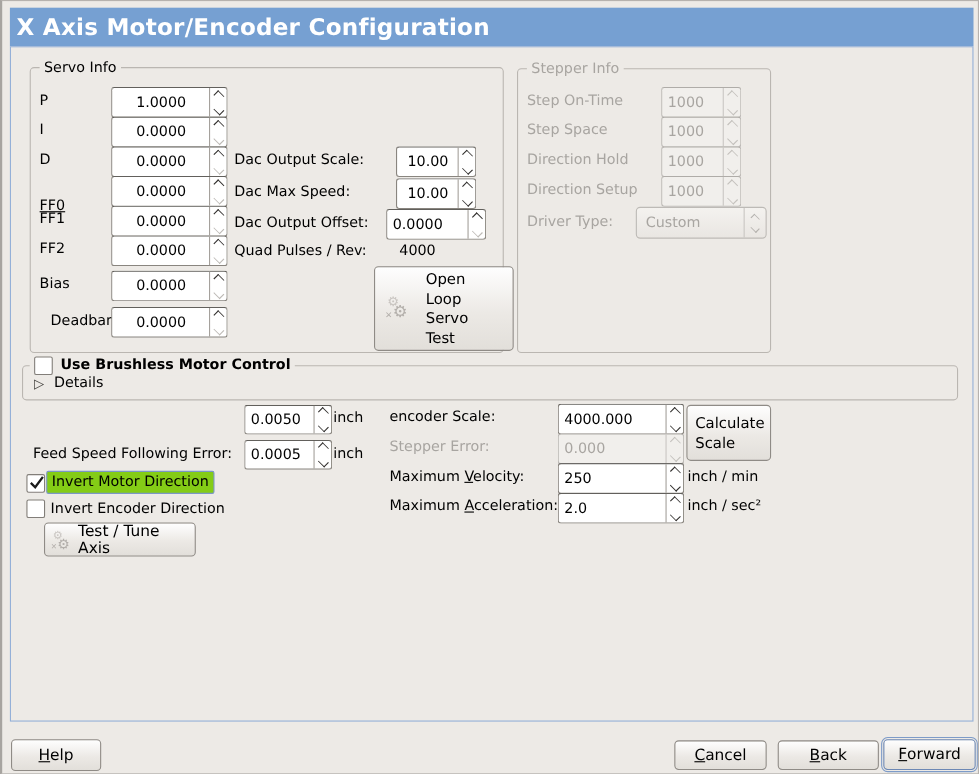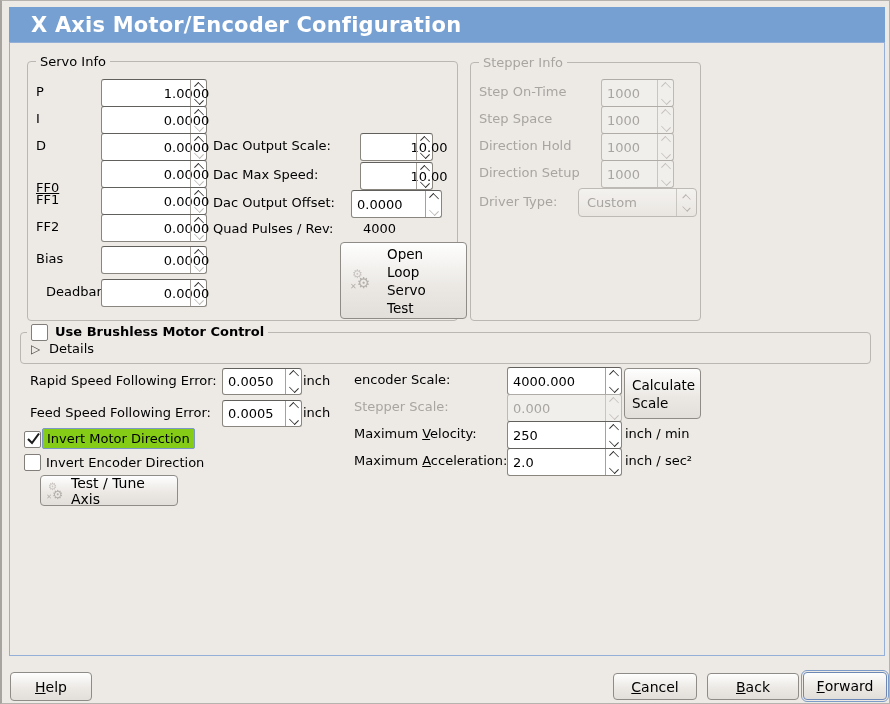--- a/index.html
+++ b/index.html
@@ -5,37 +5,37 @@
   html,body{margin:0;padding:0;background:#d8d4d0;}
   .win{
     position:relative;width:890px;height:704px;box-sizing:border-box;
     background:#edeae6;border:1px solid #b6b2ae;border-left:2px solid #a7a4a0;
     font-family:"DejaVu Sans","Liberation Sans",sans-serif;color:#000;
     overflow:hidden;
   }
   .abs{position:absolute;box-sizing:border-box;}
   
   .titlebar{left:7px;top:6px;width:876px;height:35px;background:#76a0d2;
-    display:flex;align-items:center;padding-left:22px;}
+    display:flex;align-items:center;padding-left:6px;}
   .titlebar span{font-size:21px;font-weight:bold;color:#ffffff;letter-spacing:0.2px;}
   
   .content{left:7px;top:41px;width:876px;height:614px;border:1px solid #94b0d8;background:#edeae6;}
   
   .frame{position:absolute;border:1px solid #bab6b1;border-radius:4px;}
   .legend{position:absolute;top:-9px;left:8px;background:#edeae6;padding:0 4px;font-size:13px;line-height:17px;white-space:nowrap;}
   .legend.dis{color:#a8a5a1;}
   .lbl{font-size:13px;line-height:18px;white-space:nowrap;}
   .dis{color:#a8a5a1;}
   .b{font-weight:bold;}
   
   .spinbox{position:absolute;background:#ffffff;border:1px solid #89857f;border-top-color:#62605c;border-radius:3px;}
   .spinbox input{position:absolute;left:0;top:0;height:100%;width:calc(100% - 15px);
     border:0;outline:none;background:transparent;box-sizing:border-box;
     font-family:"DejaVu Sans","Liberation Sans",sans-serif;font-size:13px;color:#000;padding:0 5px;}
-  .spinbox input.ta-c{text-align:center;margin-left:40px;}
+  .spinbox input.ta-c{text-align:center;}
   .spin{position:absolute;top:0;right:0;width:15px;height:100%;border-left:1px solid #a5a19c;
     display:flex;flex-direction:column;color:#2f2d2b;}
   .spin .sb{flex:1;display:flex;align-items:center;justify-content:center;}
   .cu,.cd{display:block;width:7px;height:7px;}
   .cu{border-left:1.6px solid currentColor;border-top:1.6px solid currentColor;transform:rotate(45deg) scale(1,.75);}
   .cd{border-right:1.6px solid currentColor;border-bottom:1.6px solid currentColor;transform:rotate(45deg) scale(1,.75);}
   .pale{color:#bcb9b5;}
   .spinbox.off{background:#f1efec;border-color:#bdbab6;border-top-color:#afaca8;}
   .spinbox.off input{color:#a8a5a1;}
   .spinbox.off .spin{color:#c3c0bc;border-left-color:#c9c6c2;}
@@ -309,21 +309,20 @@
 
   <div class="frame" style="left:18px;top:331px;width:849px;height:30px;">
     <span class="legend" style="left:6px;display:flex;align-items:center;gap:7px;top:-10px;">
       <span class="cb" style="position:relative;flex:none;"></span>
       <span class="lbl b">Use Brushless Motor Control</span>
     </span>
     <span class="abs tri" style="left:10px;top:9px;">▷</span>
     <span class="abs lbl" style="left:28px;top:7px;">Details</span>
   </div>
 
-  <span class="abs lbl" style="left:28px;top:371px;">Rapid Speed Following Error:</span>
   <div class="spinbox" style="left:220px;top:367px;width:78px;height:25px;">
     <input value="0.0050" style="">
     <span class="spin">
         <span class="sb">
           <i class="cu"></i>
         </span>
         <span class="sb">
           <i class="cd"></i>
         </span>
       </span>
@@ -373,21 +372,21 @@
         <span class="sb">
           <i class="cd"></i>
         </span>
       </span>
   </div>
   <div class="btn preline" style="left:622px;top:367px;width:68px;height:49px;font-size:13.5px;line-height:18px;justify-content:flex-start;padding-left:7px;text-align:left;">
     <span class="preline">Calculate
 Scale</span>
   </div>
 
-  <span class="abs lbl dis" style="left:352px;top:397px;">Stepper Scale:</span>
+  <span class="abs lbl dis" style="left:352px;top:397px;">Stepper Error:</span>
   <div class="spinbox off" style="left:505px;top:393px;width:113px;height:26px;">
     <input disabled="" value="0.000" style="">
     <span class="spin">
         <span class="sb">
           <i class="cu"></i>
         </span>
         <span class="sb">
           <i class="cd"></i>
         </span>
       </span>

